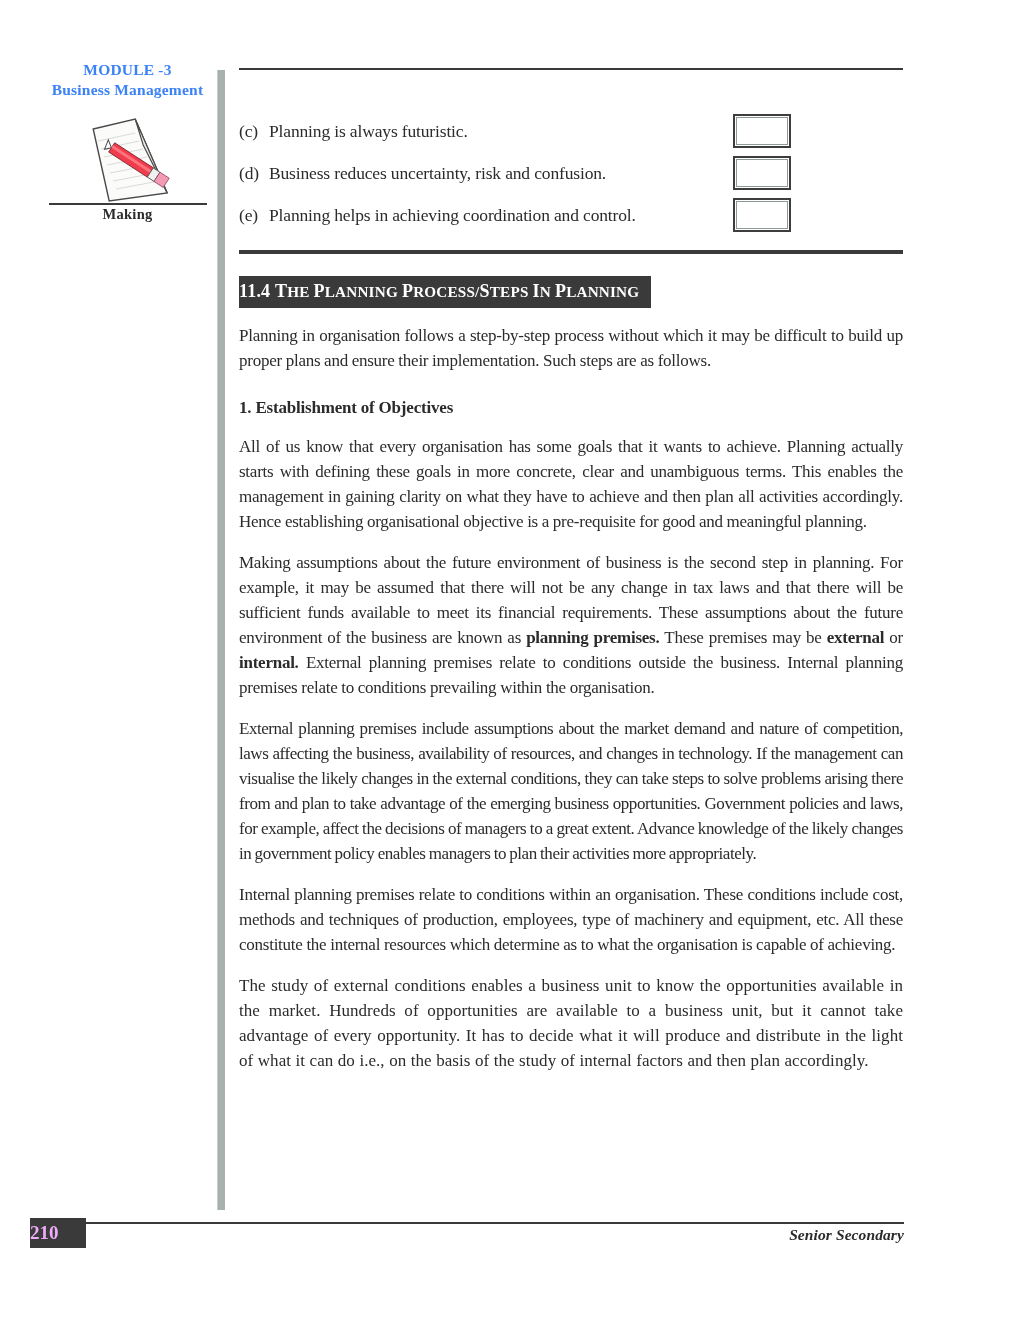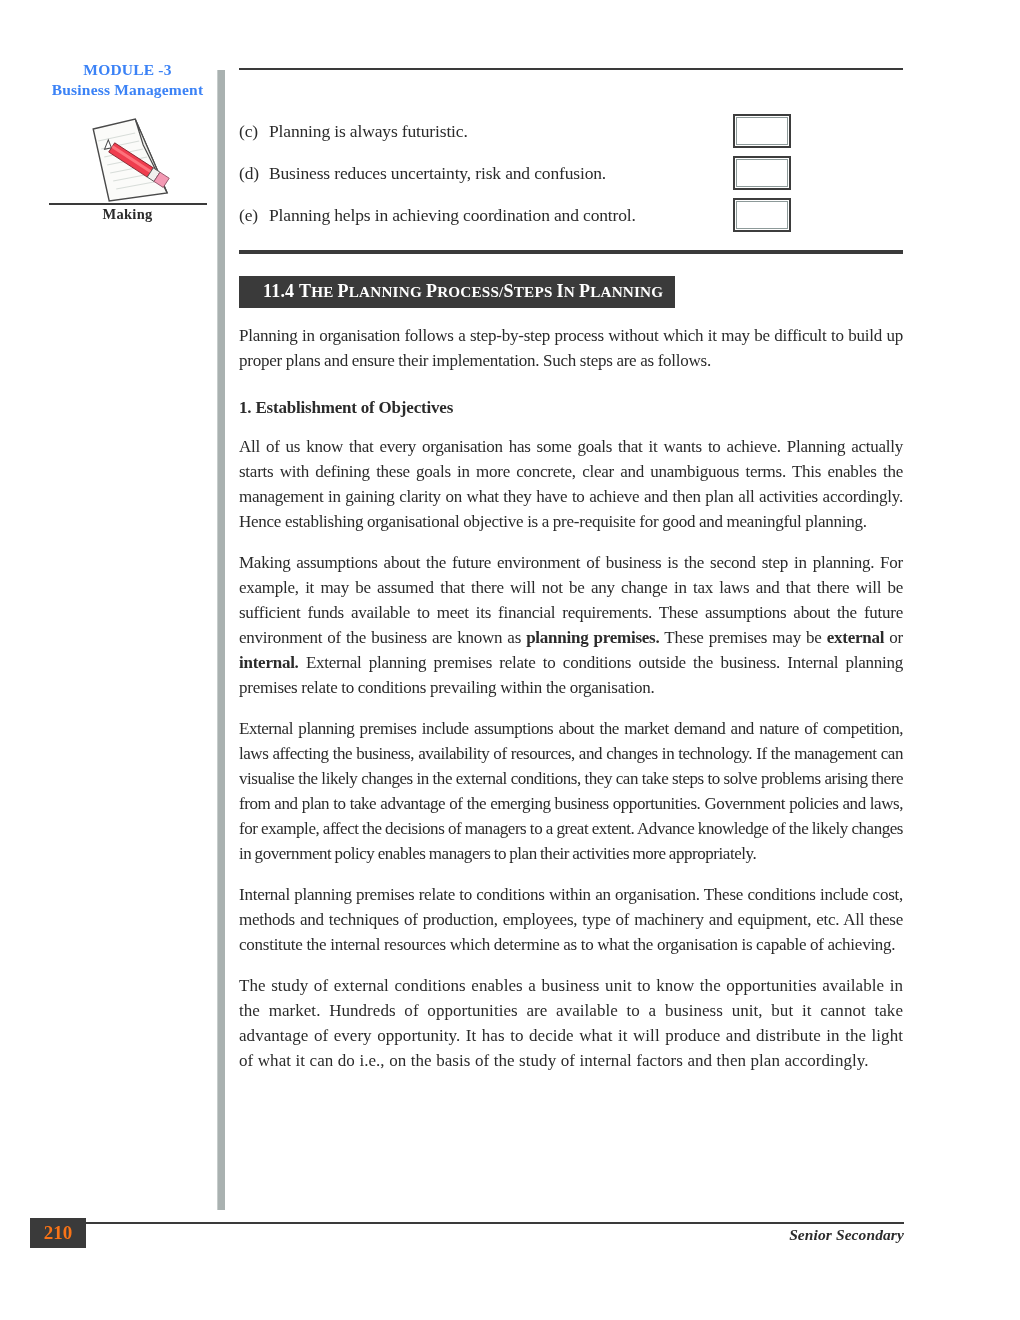--- a/index.html
+++ b/index.html
@@ -118,21 +118,21 @@
     border-top: 4px solid #3a3a3a;
     width: 100%;
     margin-top: 14px;
   }
 
   
   .banner {
     display: inline-block;
     background: #3a3a3a;
     color: #ffffff;
-    padding: 5px 12px 6px 24px;
+    padding: 5px 12px 6px 0;
     margin-top: 22px;
     font-weight: bold;
     font-size: 18px;
     letter-spacing: 0.2px;
     white-space: nowrap;
   }
   .banner .sc {
     font-size: 15.2px;
   }
 
@@ -173,27 +173,27 @@
   }
   .footer-inner {
     position: relative;
     height: 34px;
   }
   .page-num {
     position: absolute;
     left: 0;
     top: -6px;
     background: #3a3a3a;
-    color: #f97316;
+    color: #f0abfc;
     font-weight: bold;
     font-size: 19px;
     width: 56px;
     height: 30px;
     line-height: 30px;
-    text-align: center;
+    text-align: left;
   }
   .footer-title {
     position: absolute;
     right: 0;
     top: 2px;
     font-style: italic;
     font-weight: bold;
     font-size: 15.5px;
     letter-spacing: 0.1px;
   }

